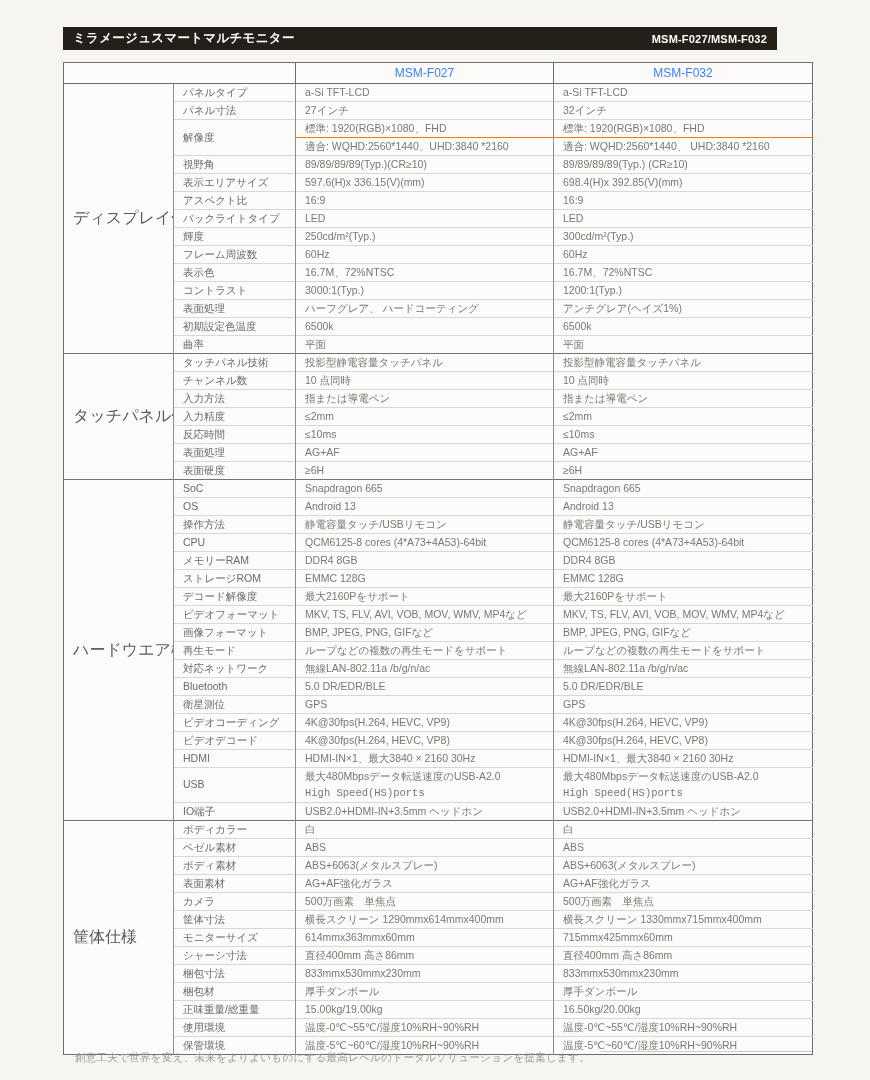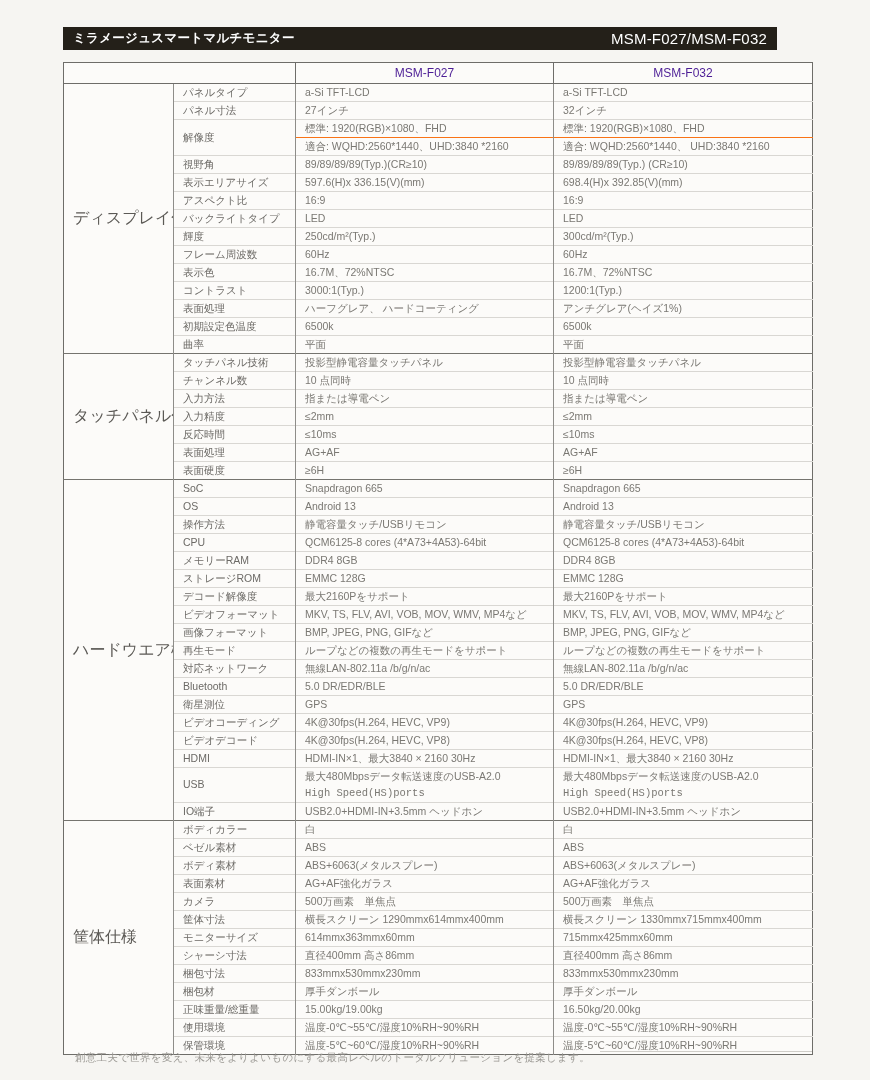--- a/index.html
+++ b/index.html
@@ -14,31 +14,31 @@
     background:#f6f5f2;
   }
   
   .topbar{
     position:absolute;left:63px;top:27px;width:714px;height:23px;
     background:#242019;color:#ffffff;
     display:flex;justify-content:space-between;align-items:center;
     padding:0 10px;box-sizing:border-box;
   }
   .topbar .title{font-size:12.5px;font-weight:bold;letter-spacing:.3px;}
-  .topbar .model{font-size:15px;font-weight:normal;letter-spacing:.2px;}
+  .topbar .model{font-size:11px;font-weight:bold;letter-spacing:.2px;}
   
   .spec-table{
     position:absolute;left:63px;top:62px;width:749px;
     border-collapse:collapse;table-layout:fixed;
     background:#fcfbf9;
     border:1.5px solid #6e6d69;
   }
   .spec-table th{
     height:20px;padding:0;
-    font-size:12px;font-weight:normal;color:#4c1d95;
+    font-size:12px;font-weight:normal;color:#3b82f6;
     text-align:center;vertical-align:middle;
     border:1px solid #6e6d69;
   }
   .spec-table th.corner{border-right:1px solid #6e6d69;}
   .spec-table td{
     height:17px;padding:0 9px;
     font-size:10.5px;line-height:1.05;
     vertical-align:middle;text-align:left;
     white-space:nowrap;overflow:hidden;
   }

